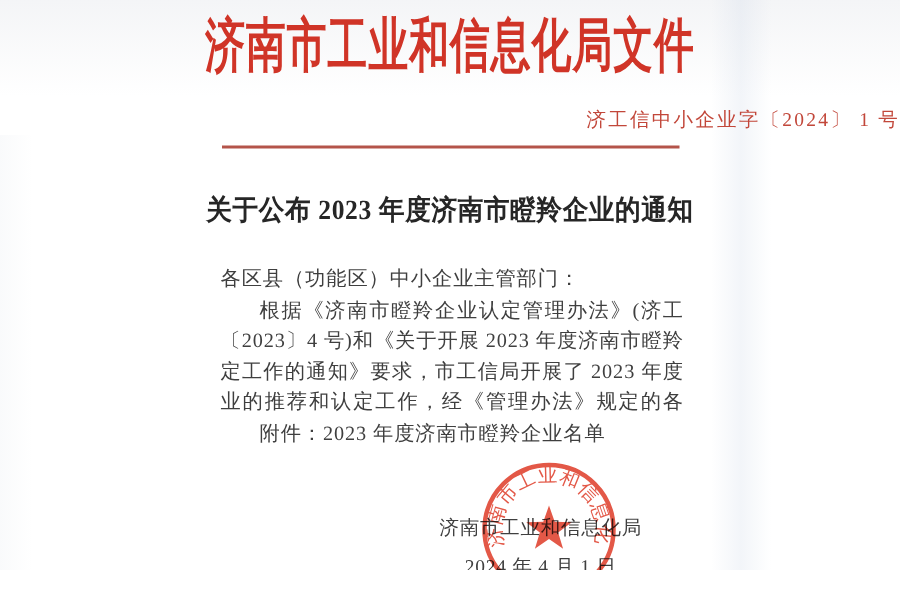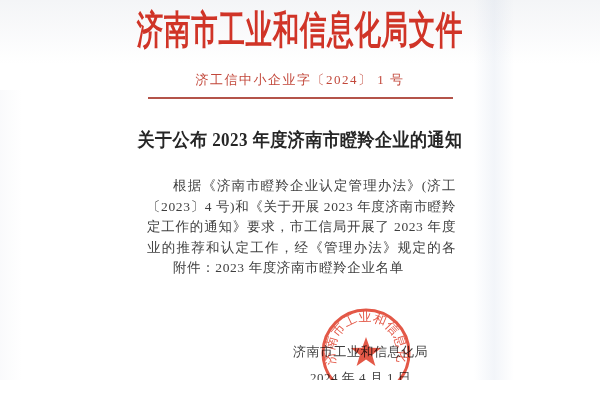--- a/index.html
+++ b/index.html
@@ -50,21 +50,21 @@
     font-weight: 700;
     white-space: nowrap;
     transform: scaleX(0.68);
     transform-origin: 50% 50%;
     letter-spacing: 1px;
   }
 
   .doc-number {
     position: absolute;
     left: 0; top: 71px; width: 600px;
-    text-align: center;
+    text-align: right;
     color: var(--number-red);
     font-size: 13px;
     letter-spacing: 1.5px;
   }
 
   .red-rule {
     position: absolute;
     left: 148px; top: 97px;
     width: 305px; height: 2px;
     background: var(--rule-red);
@@ -138,20 +138,21 @@
 
   <div class="header-title">济南市工业和信息化局文件</div>
 
   <div class="doc-number">济工信中小企业字〔2024〕 1 号</div>
 
   <div class="red-rule"></div>
 
   <div class="doc-title">关于公布 2023 年度济南市瞪羚企业的通知</div>
 
   <div class="body-block">
+    <div class="bline">各区县（功能区）中小企业主管部门：</div>
     <div class="bline indent fill">根据《济南市瞪羚企业认定管理办法》(济工信中小企业字</div>
     <div class="bline fill">〔2023〕4 号)和《关于开展 2023 年度济南市瞪羚企业推荐和认</div>
     <div class="bline fill">定工作的通知》要求，市工信局开展了 2023 年度济南市瞪羚企</div>
     <div class="bline fill">业的推荐和认定工作，经《管理办法》规定的各项程序要求和公</div>
     <div class="bline indent">附件：2023 年度济南市瞪羚企业名单</div>
   </div>
 
   <div class="sign-block">
     <div class="sign-name">济南市工业和信息化局</div>
     <div class="sign-date">2024 年 4 月 1 日</div>

